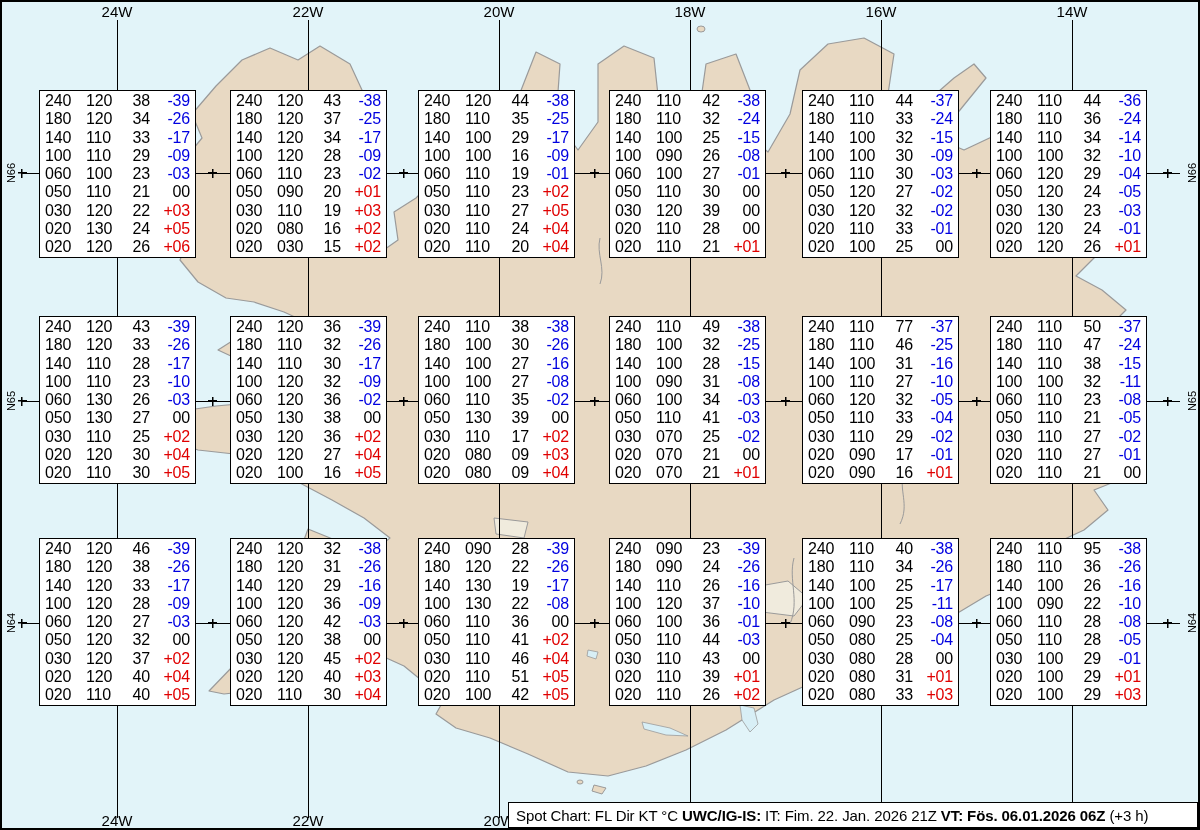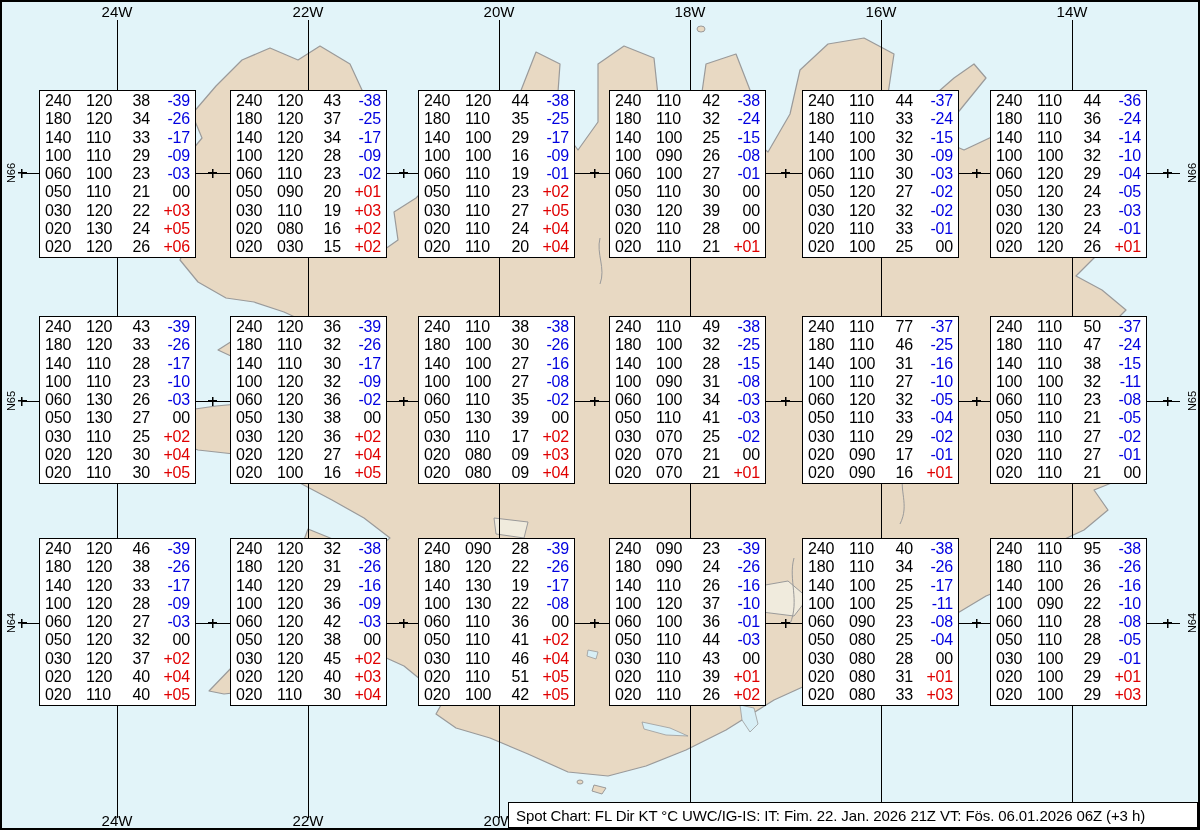--- a/index.html
+++ b/index.html
@@ -36,21 +36,21 @@
   .c-kt{width:25px;margin-left:6px;text-align:right;}
   .c-tt{flex:1;text-align:right;}
   .t-neg{color:var(--neg,#0000e0);}
   .t-pos{color:var(--pos,#e00000);}
   .statusbar{
     position:absolute;left:506px;top:800px;right:0;bottom:0;z-index:5;
     background:#fff;border:1px solid #000;box-sizing:border-box;
     display:flex;align-items:center;padding-left:7px;
     font-size:15px;color:#000;white-space:pre;letter-spacing:-0.1px;
   }
-  .statusbar .b{font-weight:normal;}
+  .statusbar .b{font-weight:bold;}
 </style>
 </head>
 <body>
 
 <div id="stage" style="--ocean: #e2f4f9; --land: #e8d9c3; --coast: #9a9a9a; --grid: #000000; --boxbg: #ffffff; --boxborder: #000000; --neg: #0000e0; --pos: #e00000; --lake: #d8eff6; --glacier: #f0ebdd;">
 
   <svg class="map" width="1200" height="830" viewBox="0 0 1200 830">
     <path d="M207,689 L232,663 L275,652 L318,641 L352,630 L372,612 L356,592 L322,574 L298,549 L306,527
          L338,540 L368,552 L388,536 L362,516 L330,498 L296,480 L262,463 L232,452 L196,448 L163,436
          L148,424 L172,410 L214,404 L258,400 L302,396 L344,392 L322,378 L284,372 L246,362 L216,348

